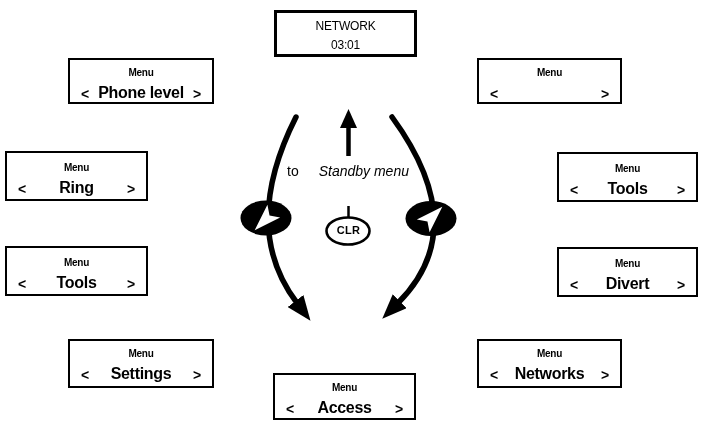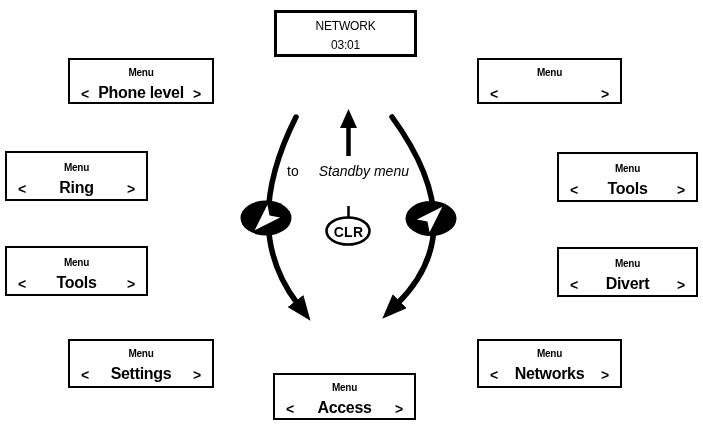--- a/index.html
+++ b/index.html
@@ -57,21 +57,21 @@
     text-align:center;
     font-size:14px;
     line-height:19px;
   }
   .standby .it{font-style:italic;margin-left:20px;}
   .clr-label{
     position:absolute;
     left:327px;top:224px;width:43px;
     text-align:center;
     font-weight:bold;
-    font-size:14px;
+    font-size:11px;
     letter-spacing:0.3px;
   }
   svg.overlay{position:absolute;left:0;top:0;}
 </style>
 </head>
 <body>
 
 <div class="stage">
 
   <svg class="overlay" width="703" height="428" viewBox="0 0 703 428">

